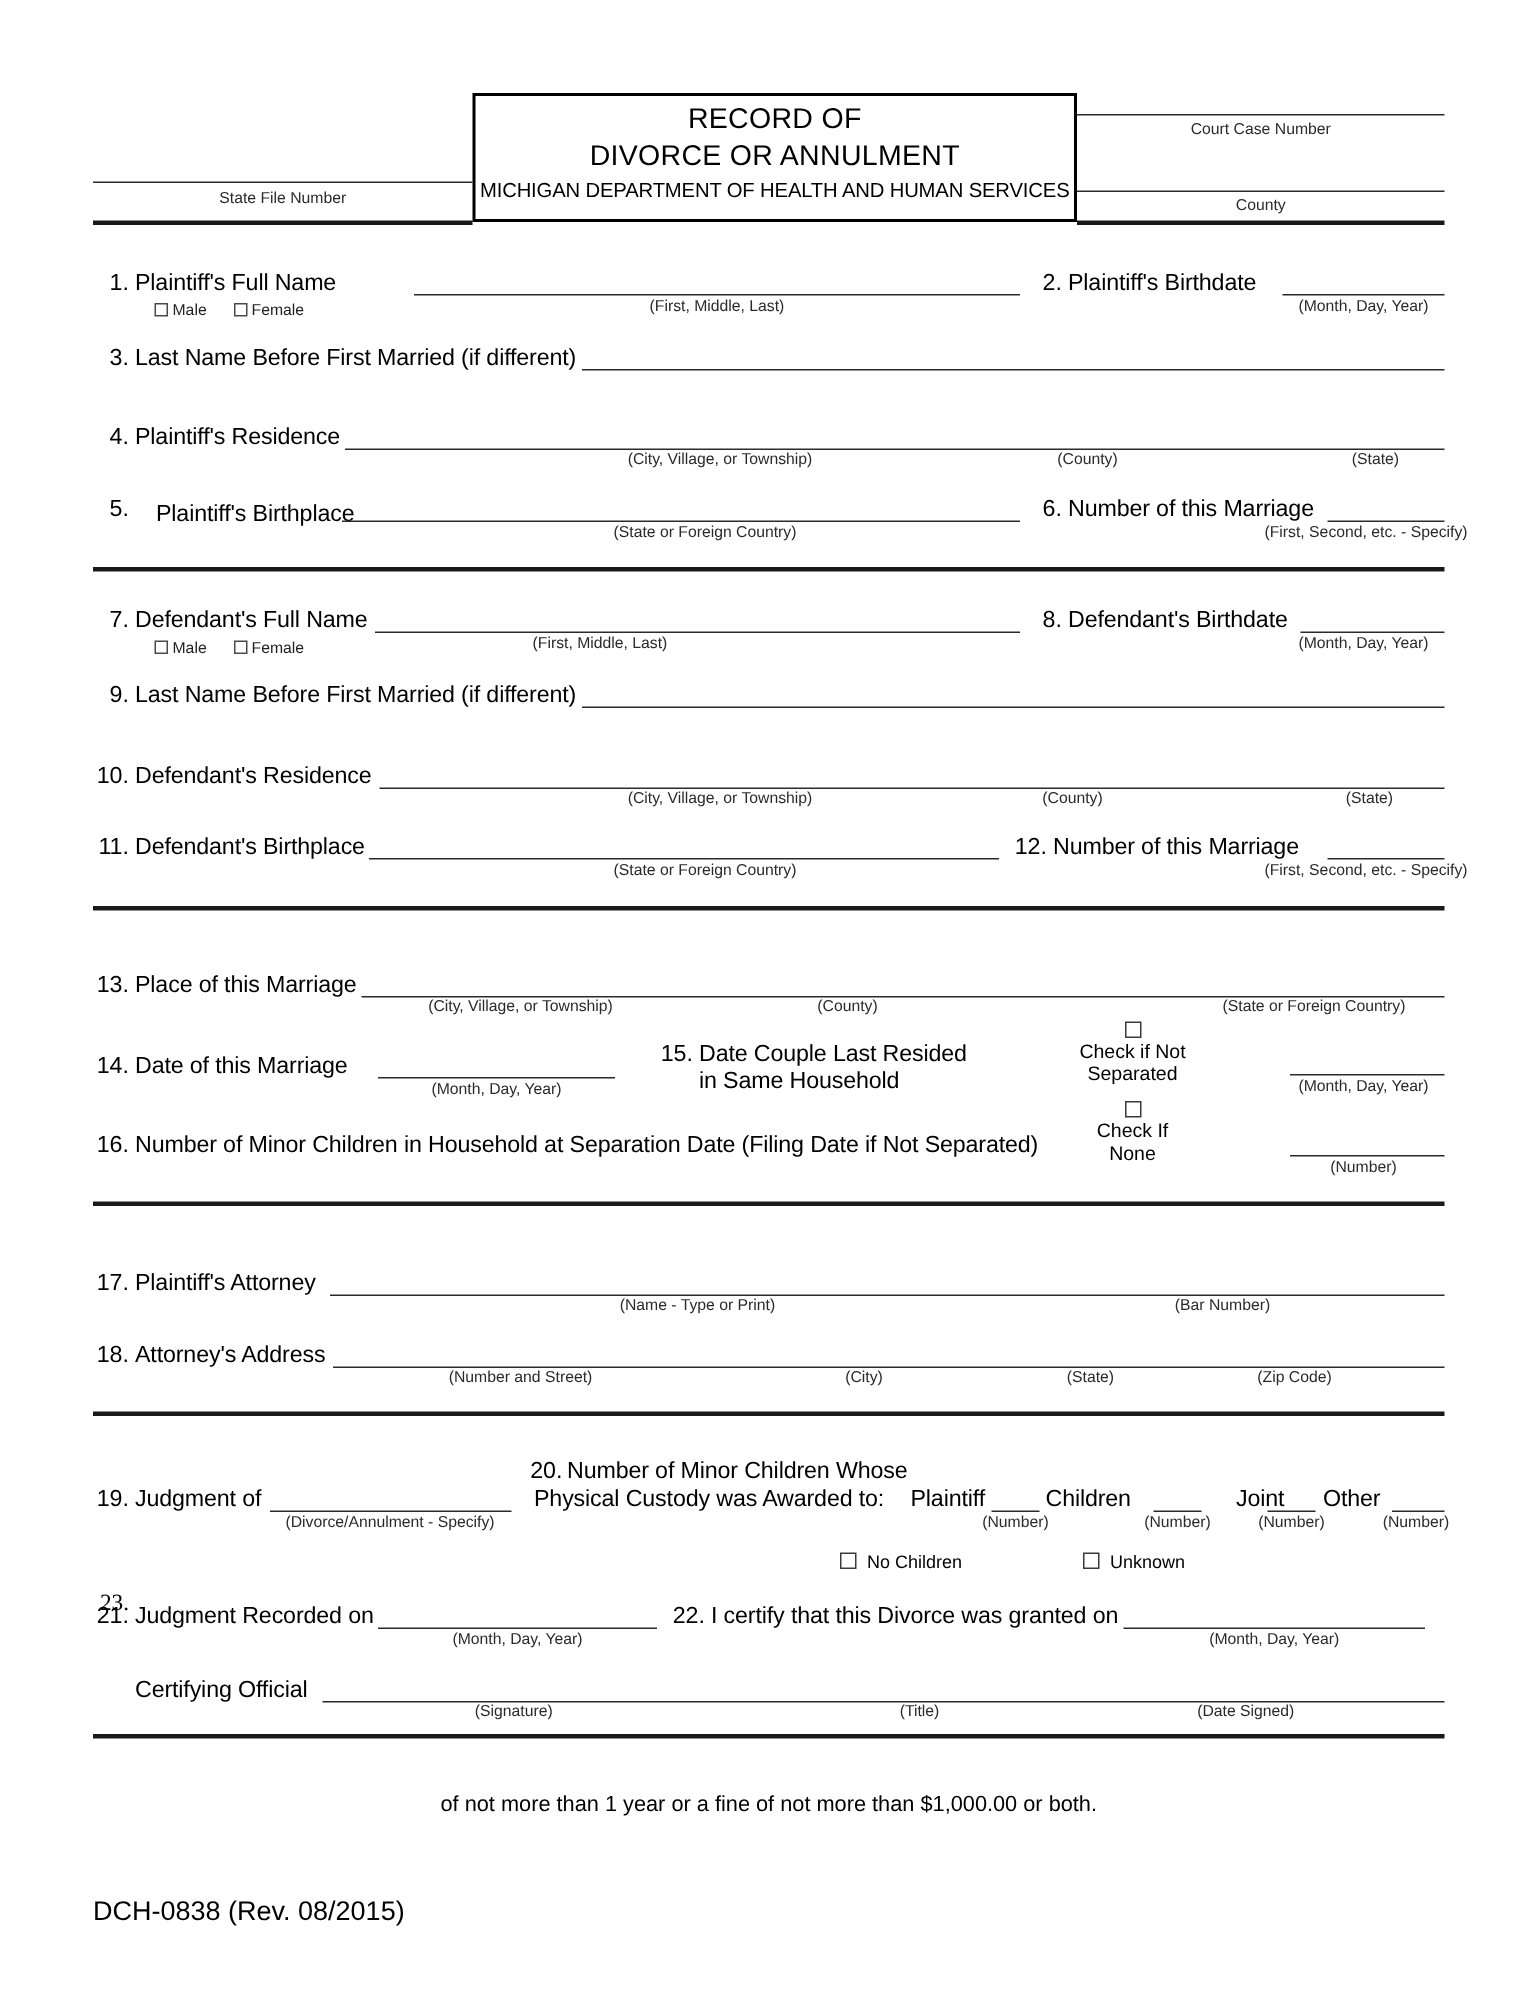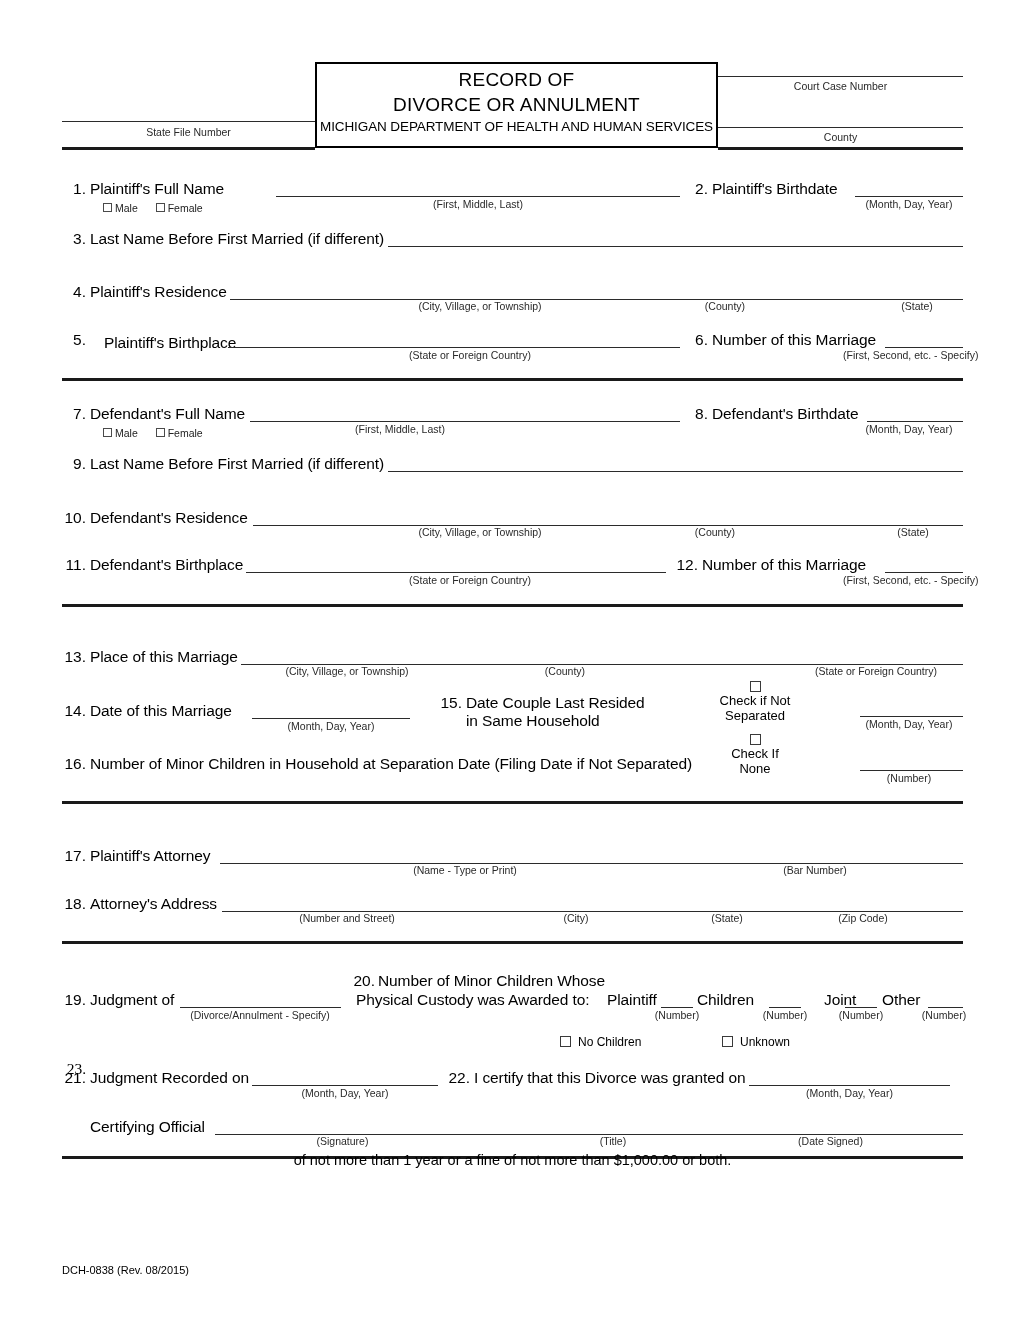--- a/index.html
+++ b/index.html
@@ -123,21 +123,21 @@
     line-height: 15px;
     white-space: nowrap;
   }
 
   .footnote-txt {
     font-size: 14.5px;
     text-align: center;
     white-space: nowrap;
   }
   .formnum {
-    font-size: 11px;
+    font-size: 18px;
   }
 </style>
 </head>
 <body>
 
 <div id="page">
 
 
   <div class="abs hline" style="left:62px; top:121px; width:253px;"></div>
   <div class="abs capt" style="left:62px; top:126px; width:253px;">State File Number</div>
@@ -330,17 +330,17 @@
 
   <div class="abs num" style="left:56px; top:1060px; width:30px;font-family:Liberation Serif, serif;">23.</div>
   <div class="abs q" style="left:90px; top:1118px;">Certifying Official</div>
   <div class="abs rule" style="left:215px; top:1134px; width:748px;"></div>
   <div class="abs capt" style="left:255px; top:1135px; width:175px;">(Signature)</div>
   <div class="abs capt" style="left:548px; top:1135px; width:130px;">(Title)</div>
   <div class="abs capt" style="left:758px; top:1135px; width:145px;">(Date Signed)</div>
 
   <div class="abs hline-thick" style="left:62px; top:1156px; width:901px;"></div>
 
-  <div class="abs footnote-txt" style="left:62px; top:1152px; width:901px;">of not more than 1 year or a fine of not more than $1,000.00 or both.</div>
+  <div class="abs footnote-txt" style="left:62px; top:1195px; width:901px;">of not more than 1 year or a fine of not more than $1,000.00 or both.</div>
 
   <div class="abs formnum" style="left:62px; top:1264px;">DCH-0838 (Rev. 08/2015)</div>
 
 </div>
 
 </body></html>

